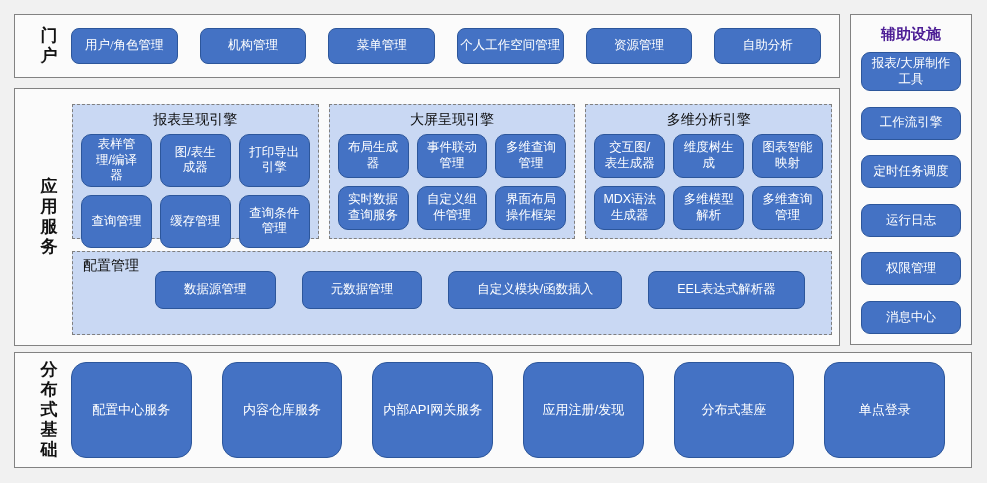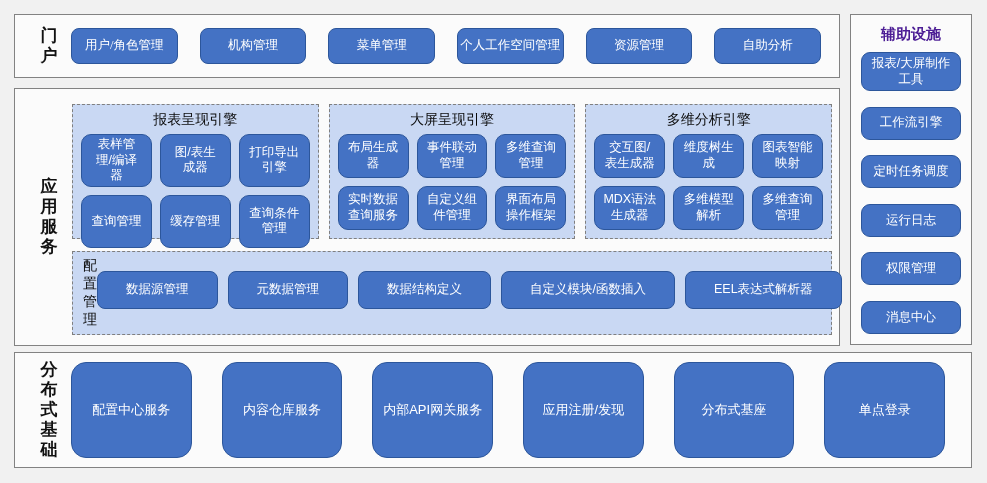--- a/index.html
+++ b/index.html
@@ -122,21 +122,20 @@
         </div>
       </div>
 
     </div>
 
     <div class="config-box">
       <div class="config-title">配置管理</div>
       <div class="config-row">
         <div class="node">数据源管理</div>
         <div class="node">元数据管理</div>
-        <div class="node">数据结构定义</div>
         <div class="node">自定义模块/函数插入</div>
         <div class="node">EEL表达式解析器</div>
       </div>
     </div>
   </div>
 
   <div class="section sec-base">
     <div class="vlabel">分布式基础</div>
     <div class="base-row">
       <div class="node">配置中心服务</div>

